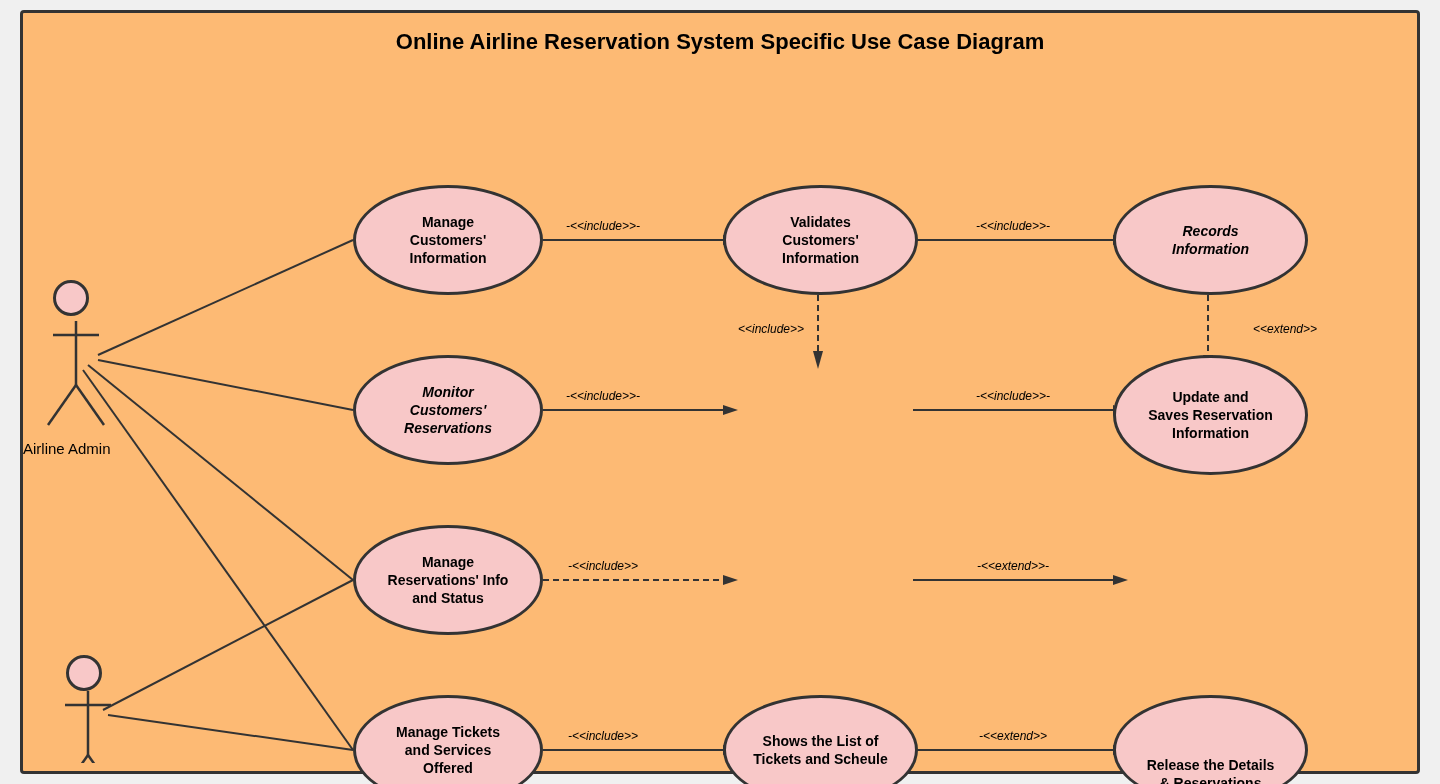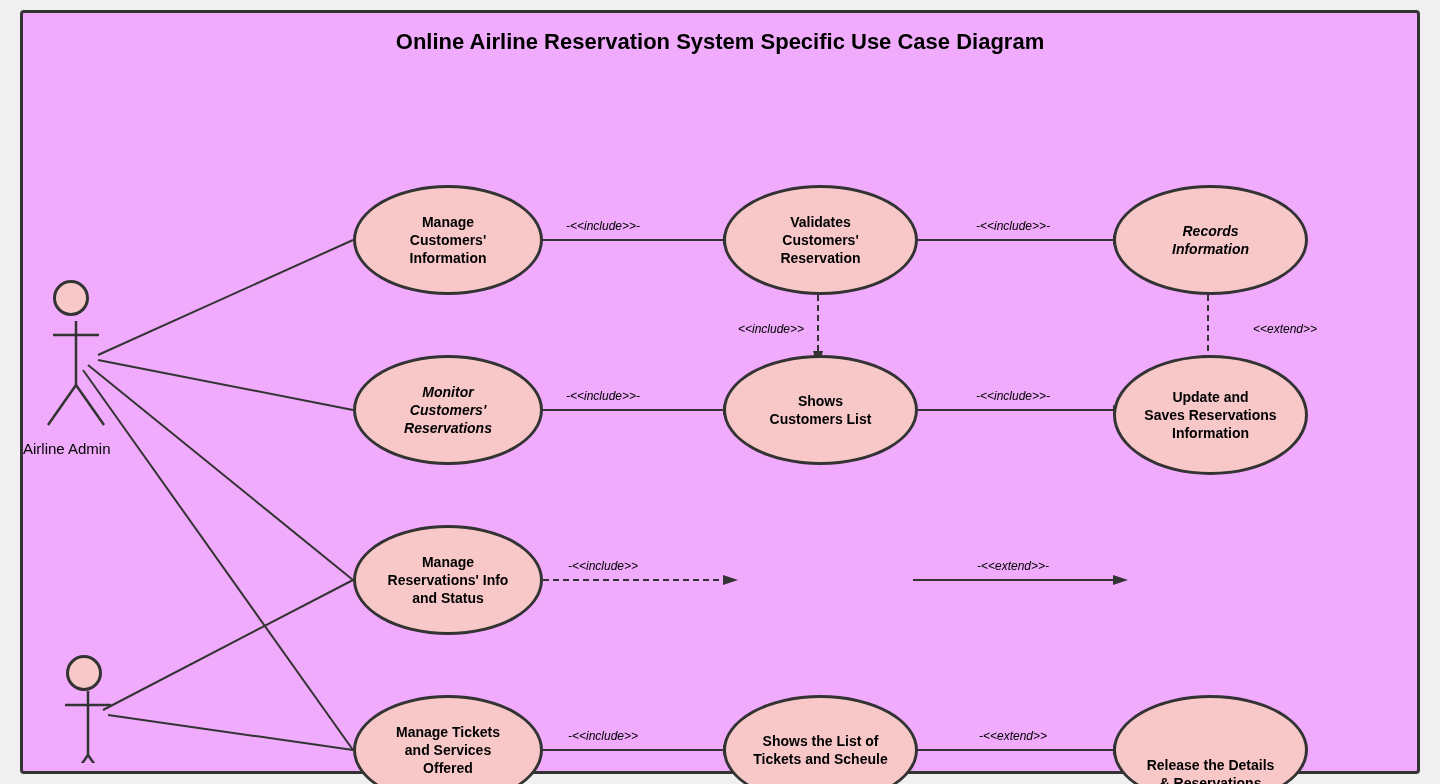--- a/index.html
+++ b/index.html
@@ -9,21 +9,21 @@
       background: #f0f0f0;
       font-family: Arial, sans-serif;
       overflow: hidden;
     }
     .diagram-container {
       position: absolute;
       left: 20px;
       top: 10px;
       width: 1400px;
       height: 764px;
-      background: #f0abfc;
+      background: #fdba74;
       border: 3px solid #333;
       border-radius: 4px;
     }
     .diagram-title {
       text-align: center;
       font-size: 22px;
       font-weight: bold;
       padding: 16px 0 10px 0;
     }
     .diagram-area {
@@ -151,42 +151,38 @@
 
     <div class="usecase" style="left:330px; top:120px; width:190px; height:110px;">
       <span style="white-space:pre-line; line-height:1.3;">Manage
 Customers'
 Information</span>
     </div>
 
     <div class="usecase" style="left:700px; top:120px; width:195px; height:110px;">
       <span style="white-space:pre-line; line-height:1.3;">Validates
 Customers'
-Reservation</span>
+Information</span>
     </div>
 
     <div class="usecase" style="left:1090px; top:120px; width:195px; height:110px;font-style:italic;">
       <span style="white-space:pre-line; line-height:1.3;">Records
 Information</span>
     </div>
 
     <div class="usecase" style="left:330px; top:290px; width:190px; height:110px;font-style:italic;">
       <span style="white-space:pre-line; line-height:1.3;">Monitor
 Customers'
 Reservations</span>
     </div>
 
-    <div class="usecase" style="left:700px; top:290px; width:195px; height:110px;">
-      <span style="white-space:pre-line; line-height:1.3;">Shows
-Customers List</span>
-    </div>
 
     <div class="usecase" style="left:1090px; top:290px; width:195px; height:120px;">
       <span style="white-space:pre-line; line-height:1.3;">Update and
-Saves Reservations
+Saves Reservation
 Information</span>
     </div>
 
     <div class="usecase" style="left:330px; top:460px; width:190px; height:110px;">
       <span style="white-space:pre-line; line-height:1.3;">Manage
 Reservations' Info
 and Status</span>
     </div>
 
 

